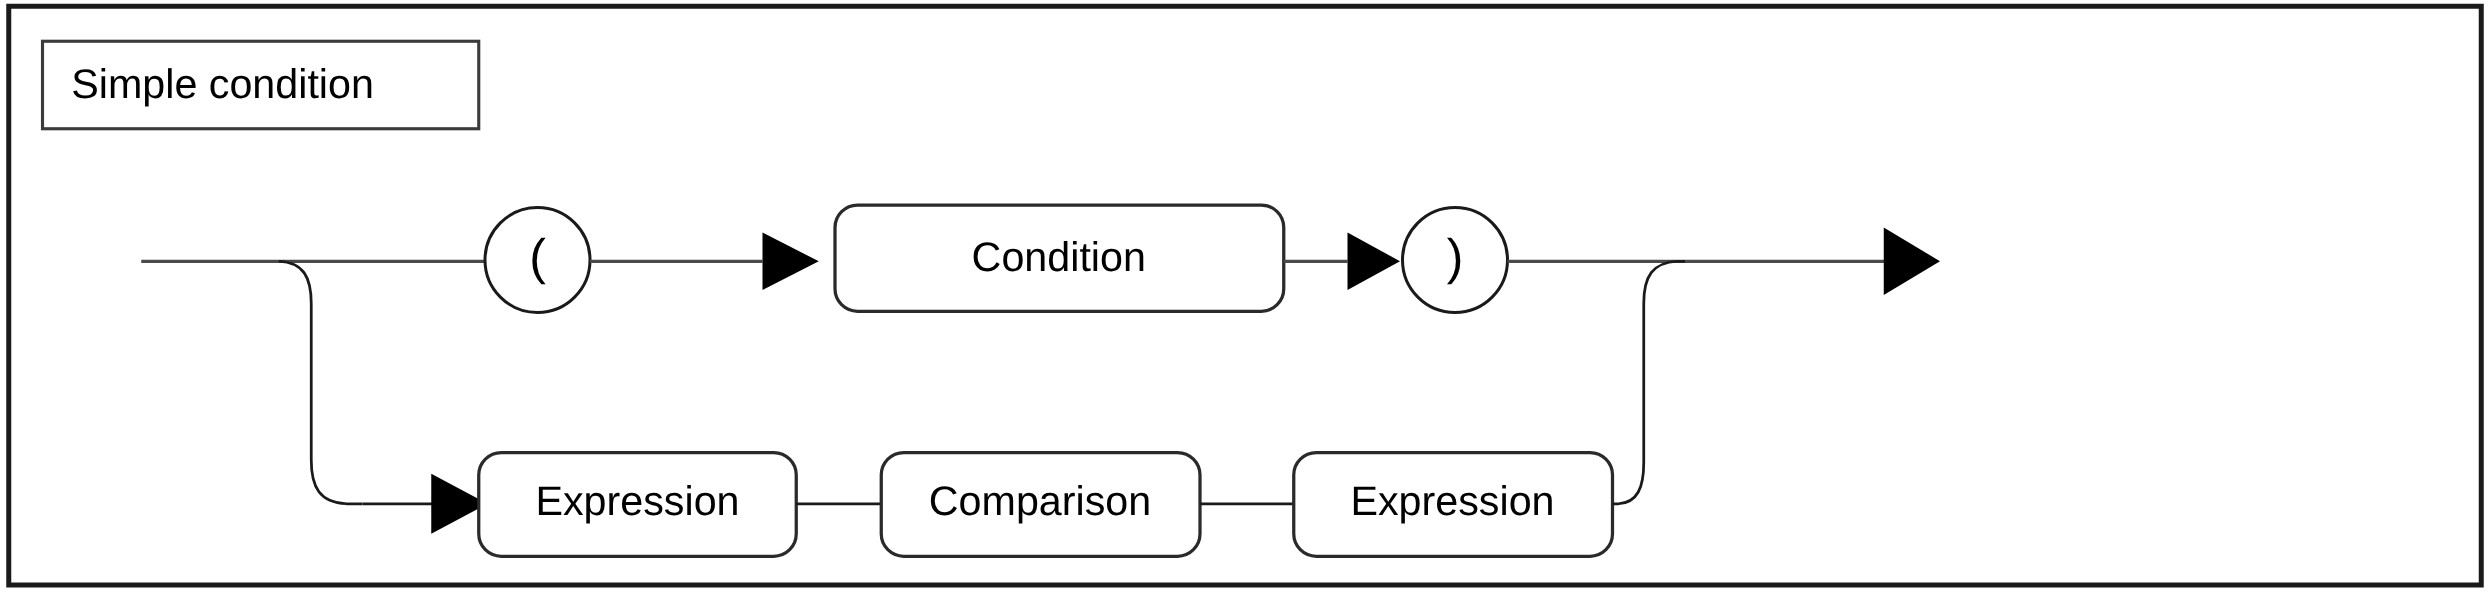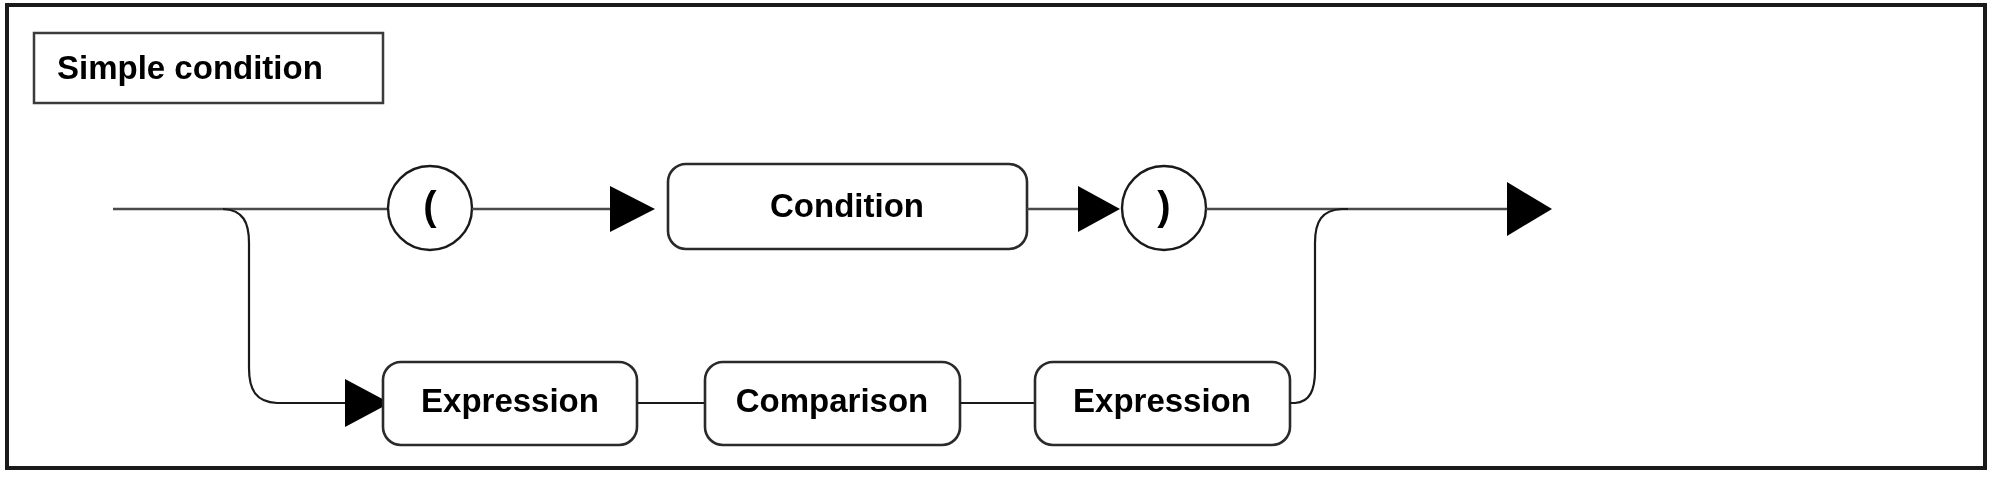--- a/index.html
+++ b/index.html
@@ -9,21 +9,20 @@
   }
   body {
     font-family: "Liberation Sans", sans-serif;
   }
   #canvas {
     position: relative;
     width: 1993px;
     height: 477px;
     background: #ffffff;
     overflow: hidden;
-    font-weight: bold;
   }
   #diagram-svg {
     position: absolute;
     left: 0;
     top: 0;
     width: 1993px;
     height: 477px;
   }
   .outer-frame {
     fill: none;

